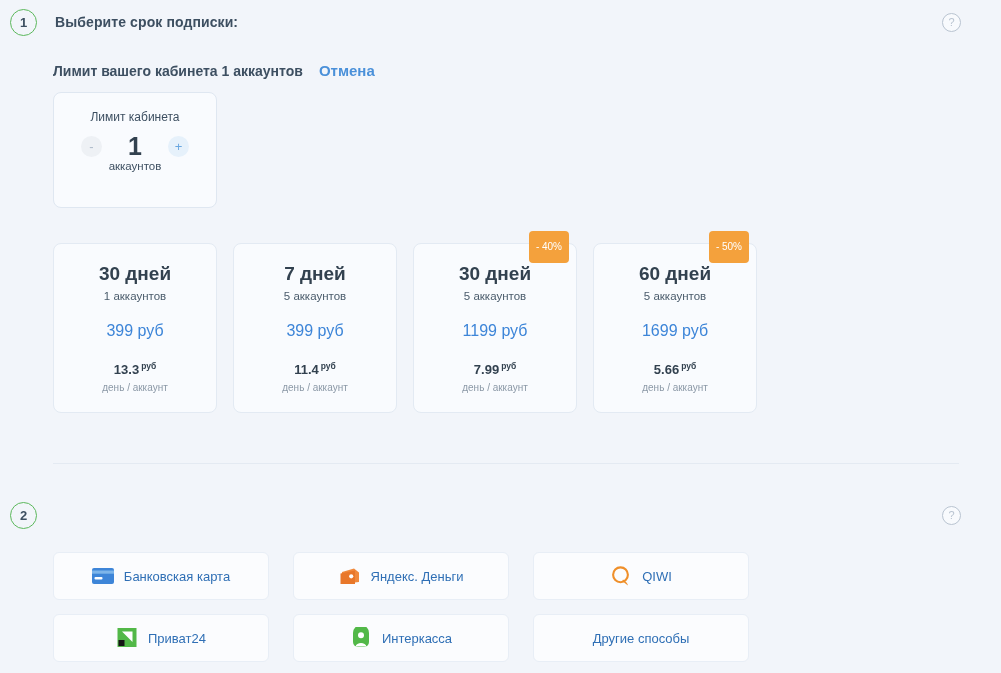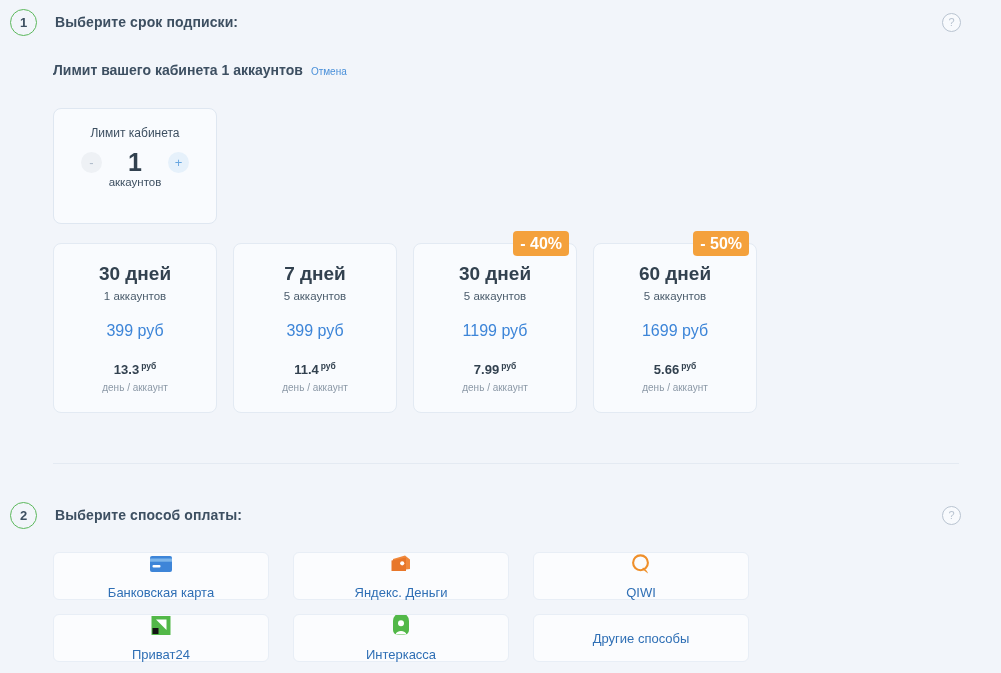--- a/index.html
+++ b/index.html
@@ -63,31 +63,31 @@
 
   
   .limit-line {
     position: absolute;
     top: 62px; left: 53px;
     font-size: 14px;
     font-weight: bold;
     color: #3d4f61;
   }
   .limit-line .cancel {
-    font-size: 10px;
-    font-weight: normal;
+    font-size: 15px;
+    font-weight: bold;
     color: #4a90d9;
-    margin-left: 8px;
+    margin-left: 16px;
     cursor: pointer;
   }
 
   
   .counter-card {
     position: absolute;
-    top: 108px; left: 53px;
+    top: 92px; left: 53px;
     width: 164px; height: 116px;
     background: #f9fbfe;
     border: 1px solid #dfe7f1;
     border-radius: 8px;
     display: flex; flex-direction: column; align-items: center;
     padding-top: 17px;
   }
   .counter-title { font-size: 12px; color: #3d4f61; }
   .counter-row {
     display: flex; align-items: center; justify-content: center;
@@ -130,24 +130,24 @@
     border-radius: 8px;
     display: flex; flex-direction: column; align-items: center;
     padding-top: 20px;
     cursor: pointer;
   }
   .badge {
     position: absolute;
     top: -13px; right: 7px;
     background: #f4a13c;
     color: #ffffff;
-    font-size: 16px;
-    font-weight: bold;
+    font-size: 10px;
+    font-weight: normal;
     border-radius: 4px;
-    padding: 3px 7px;
+    padding: 10px 7px;
     line-height: 1.2;
     white-space: nowrap;
   }
   .pc-days {
     font-size: 19px;
     font-weight: bold;
     color: #32414f;
     line-height: 1.1;
   }
   .pc-accounts { font-size: 11.5px; color: #4a5b6b; margin-top: 5px; }
@@ -190,21 +190,20 @@
     gap: 14px 24px;
   }
   .pay-btn {
     width: 216px; height: 48px;
     background: #fbfcfe;
     border: 1px solid #e8eef6;
     border-radius: 6px;
     display: flex; align-items: center; justify-content: center;
     gap: 10px;
     cursor: pointer;
-    flex-direction: column;
   }
   .pay-label {
     font-size: 13px;
     color: #2f6fb5;
   }
   .pay-icon {
     width: 22px; height: 22px;
     display: flex; align-items: center; justify-content: center;
     flex: 0 0 auto;
   }
@@ -272,21 +271,20 @@
       <div class="pc-rate"><span>5.66</span><sup>руб</sup></div>
       <div class="pc-rate-unit">день / аккаунт</div>
     </div>
 
   </div>
 
   <div class="divider"></div>
 
   <div class="step-header two">
     <div class="step-circle">2</div>
-    <div class="step-title">Выберите способ оплаты:</div>
     <div class="help-icon">?</div>
   </div>
 
   <div class="pay-grid">
 
     <div class="pay-btn">
       <span class="pay-icon">
         <svg width="22" height="16" viewBox="0 0 22 16">
           <rect x="0" y="0" width="22" height="16" rx="2" fill="#3d85d8"></rect>
           <rect x="0" y="2.5" width="22" height="3.2" fill="#7db5ea"></rect>

